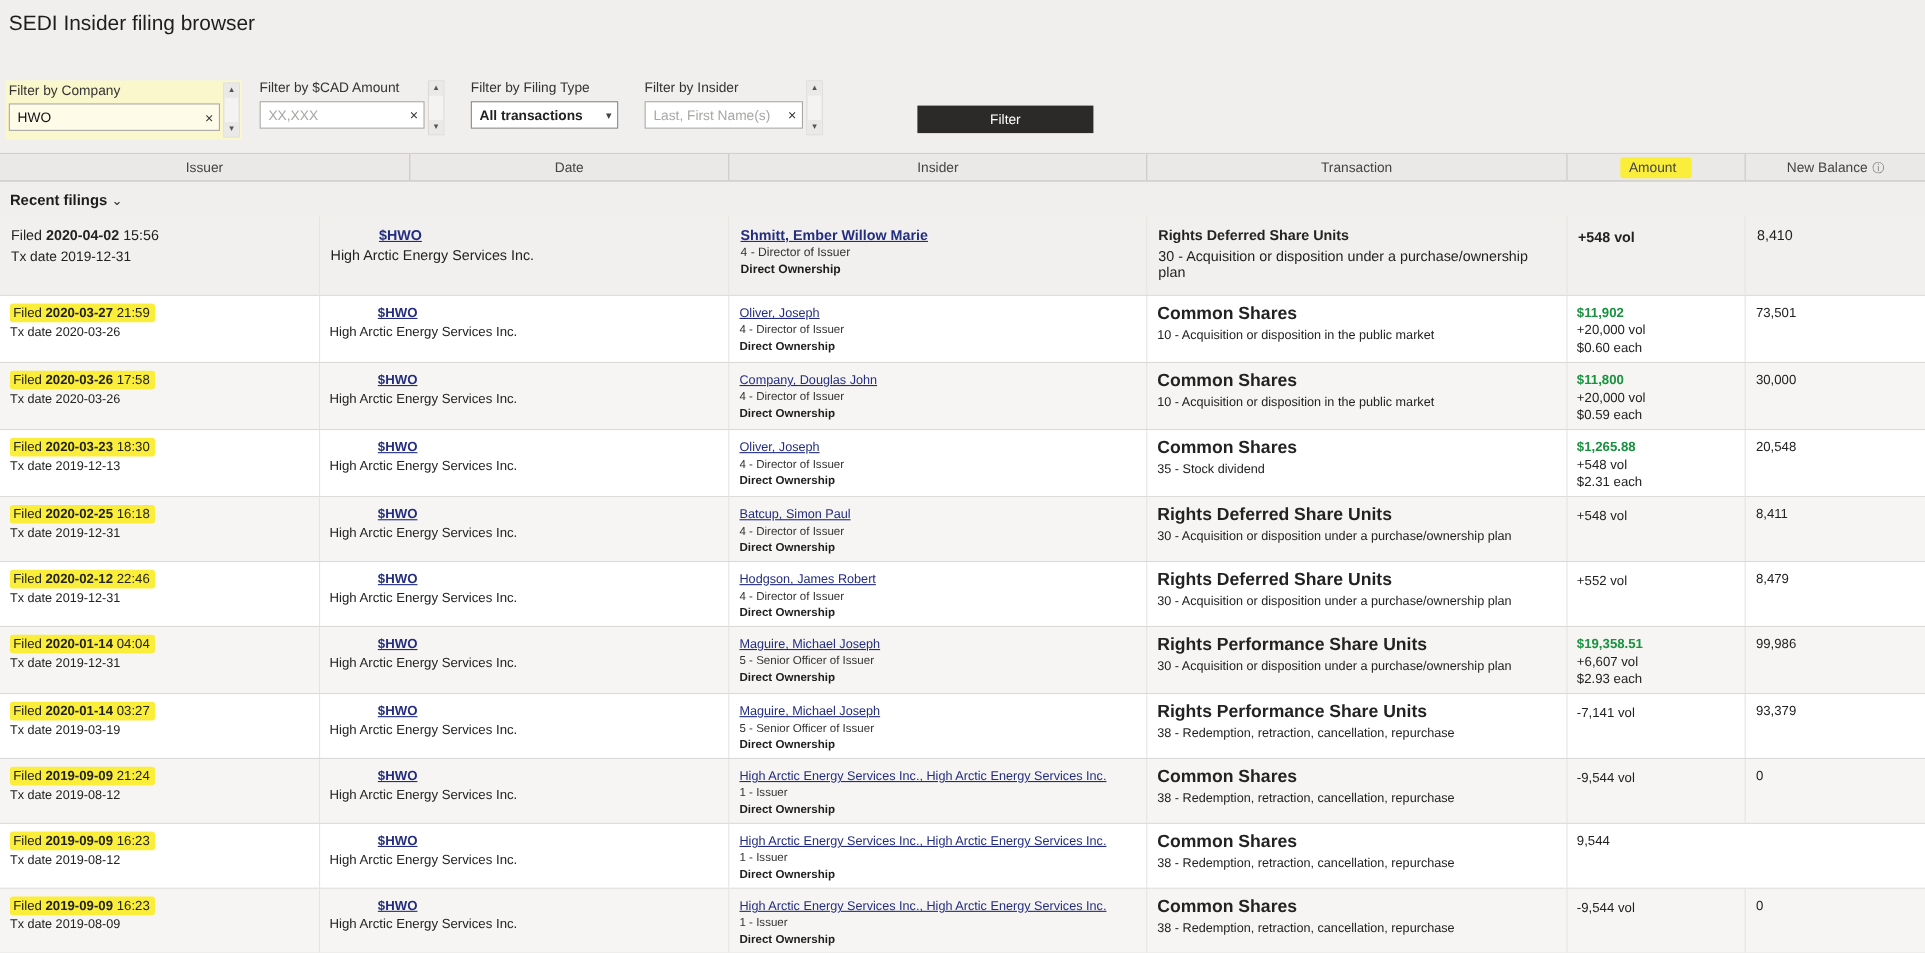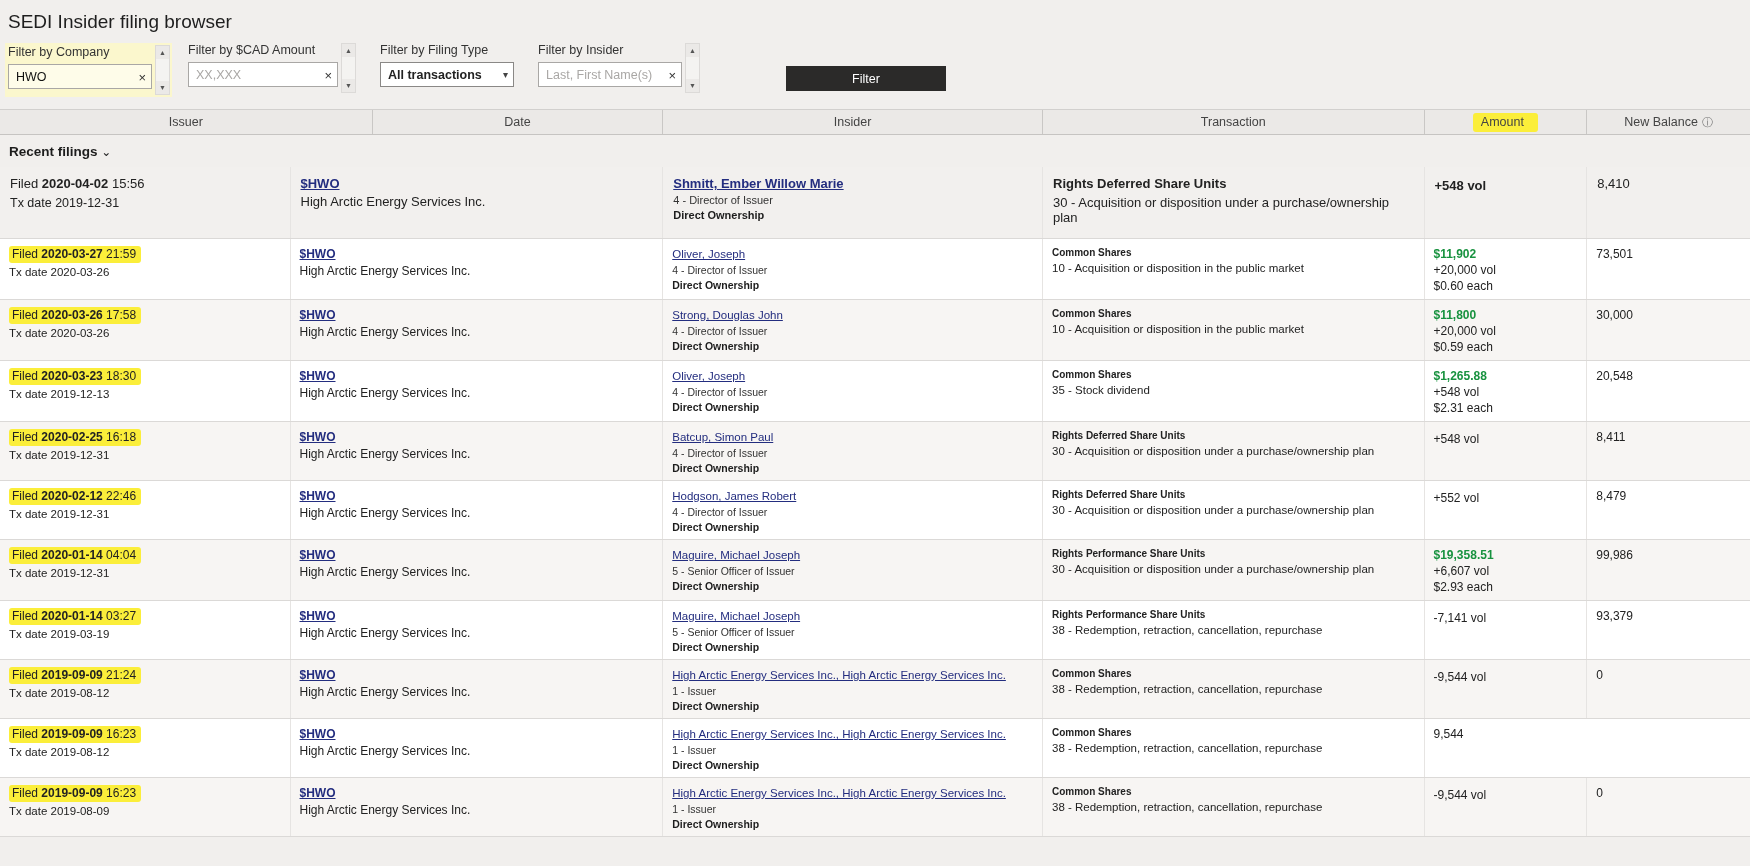--- a/index.html
+++ b/index.html
@@ -2,28 +2,28 @@
 <html><head>
 <meta charset="utf-8">
 <style>
   *{margin:0;padding:0;box-sizing:border-box;}
   html,body{width:1750px;height:866px;overflow:hidden;}
   body{background:#f1efed;font-family:"Liberation Sans",sans-serif;color:#222;}
 
   .page-title{font-size:19px;font-weight:500;padding:11px 12px 4px 8px;color:#1e1e1e;}
 
   
-  .filters{display:flex;align-items:flex-start;padding:6px 12px 12px 5px;}
+  .filters{display:flex;align-items:flex-start;padding:6px 12px 12px 5px;margin-top:30px;}
   .fgroup{display:flex;margin-right:24px;}
   .fgroup.company{background:#fbf7cd;padding:2px 2px 2px 3px;margin-right:16px;}
   .fg-col{display:flex;flex-direction:column;}
   .fg-label{font-size:12.5px;color:#333;margin-bottom:5px;white-space:nowrap;}
   .iw{position:relative;}
   .finput{height:25px;border:1px solid #a9a7a5;background:#fff;font-size:12.5px;font-family:inherit;padding:2px 22px 2px 7px;color:#111;outline:none;}
-  .fgroup.company .finput{background:#fefce9;width:144px;}
+  .fgroup.company .finput{background:#fefce9;width:192px;}
   .finput.amount{width:150px;}
   .finput.insider{width:144px;}
   .finput::placeholder{color:#a9a7a5;}
   .clear-x{position:absolute;right:6px;top:50%;transform:translateY(-50%);font-size:13px;color:#333;cursor:pointer;line-height:1;}
   .spinner{width:15px;height:50px;margin-left:3px;background:#f4f3f1;border:1px solid #dcdad8;display:flex;flex-direction:column;justify-content:space-between;}
   .spin-arr{display:block;height:13px;font-size:7px;text-align:center;line-height:13px;color:#555;background:#ebe9e7;cursor:pointer;}
   .fselect{width:134px;height:25px;border:1px solid #8a8886;background:#fff;display:flex;align-items:center;justify-content:space-between;padding:0 5px 0 7px;font-size:12.5px;font-weight:bold;cursor:pointer;}
   .sel-caret{font-size:10px;color:#444;font-weight:normal;}
   .filter-btn{margin-left:62px;margin-top:23px;width:160px;height:25px;background:#2b2a29;color:#fff;border:none;font-size:12.5px;font-family:inherit;cursor:pointer;}
 
@@ -46,26 +46,26 @@
   .row.emph{background:#f2f0ee;min-height:72px;}
   .cell{padding:8px 9px 6px 9px;border-right:1px solid #e6e4e2;font-size:12px;}
   .cell:last-child{border-right:none;}
   .cell div:empty{display:none;}
 
   .hl{background:#fbee3a;padding:1px 5px 2px 3px;border-radius:3px;}
   .thead .hl{padding:2px 14px 3px 8px;}
 
   .filed-line{font-size:12px;white-space:nowrap;}
   .tx-line{font-size:11.5px;margin-top:5px;color:#222;}
-  .ticker-link{font-size:12px;font-weight:bold;color:#232d7f;text-decoration:underline;cursor:pointer;display:inline-block;}
+  .ticker-link{font-size:12px;font-weight:bold;color:#232d7f;text-decoration:underline;cursor:pointer;display:inline-block;margin-left:44px;}
   .issuer-name{font-size:12px;margin-top:3px;}
   .insider-link{font-size:11.5px;color:#232d7f;text-decoration:underline;cursor:pointer;display:inline-block;}
   .role{font-size:10.5px;margin-top:3px;color:#333;}
   .ownership{font-size:10.5px;font-weight:bold;margin-top:3px;color:#1d1d1d;}
-  .security{font-weight:bold;font-size:10px;}
+  .security{font-weight:bold;font-size:16px;}
   .txn-type{font-size:11.5px;margin-top:4px;}
   .amt-value{color:#18923f;font-weight:bold;font-size:12px;}
   .amt-vol{font-size:12px;margin-top:2px;}
   .amt-each{font-size:12px;margin-top:2px;}
   .bal{font-size:12px;}
   .info{font-size:11px;color:#777;margin-left:4px;}
 
   
   .row.emph .cell{padding:9px 10px;}
   .row.emph .filed-line{font-size:13px;}
@@ -230,21 +230,21 @@
         <div class="row alt">
     <div class="cell c-date">
       <div class="filed-line"><span class="filed-wrap hl"><span>Filed</span> <b>2020-03-26</b> <span>17:58</span></span></div>
       <div class="tx-line"><span>Tx date</span> <span>2020-03-26</span></div>
     </div>
     <div class="cell c-issuer">
       <a class="ticker-link">$HWO</a>
       <div class="issuer-name">High Arctic Energy Services Inc.</div>
     </div>
     <div class="cell c-insider">
-      <a class="insider-link">Strong, Douglas John</a>
+      <a class="insider-link">Company, Douglas John</a>
       <div class="role">4 - Director of Issuer</div>
       <div class="ownership">Direct Ownership</div>
     </div>
     <div class="cell c-txn">
       <div class="security">Common Shares</div>
       <div class="txn-type">10 - Acquisition or disposition in the public market</div>
     </div>
     <div class="cell c-amount">
       <div class="amt-value">$11,800</div>
       <div class="amt-vol">+20,000 vol</div>

